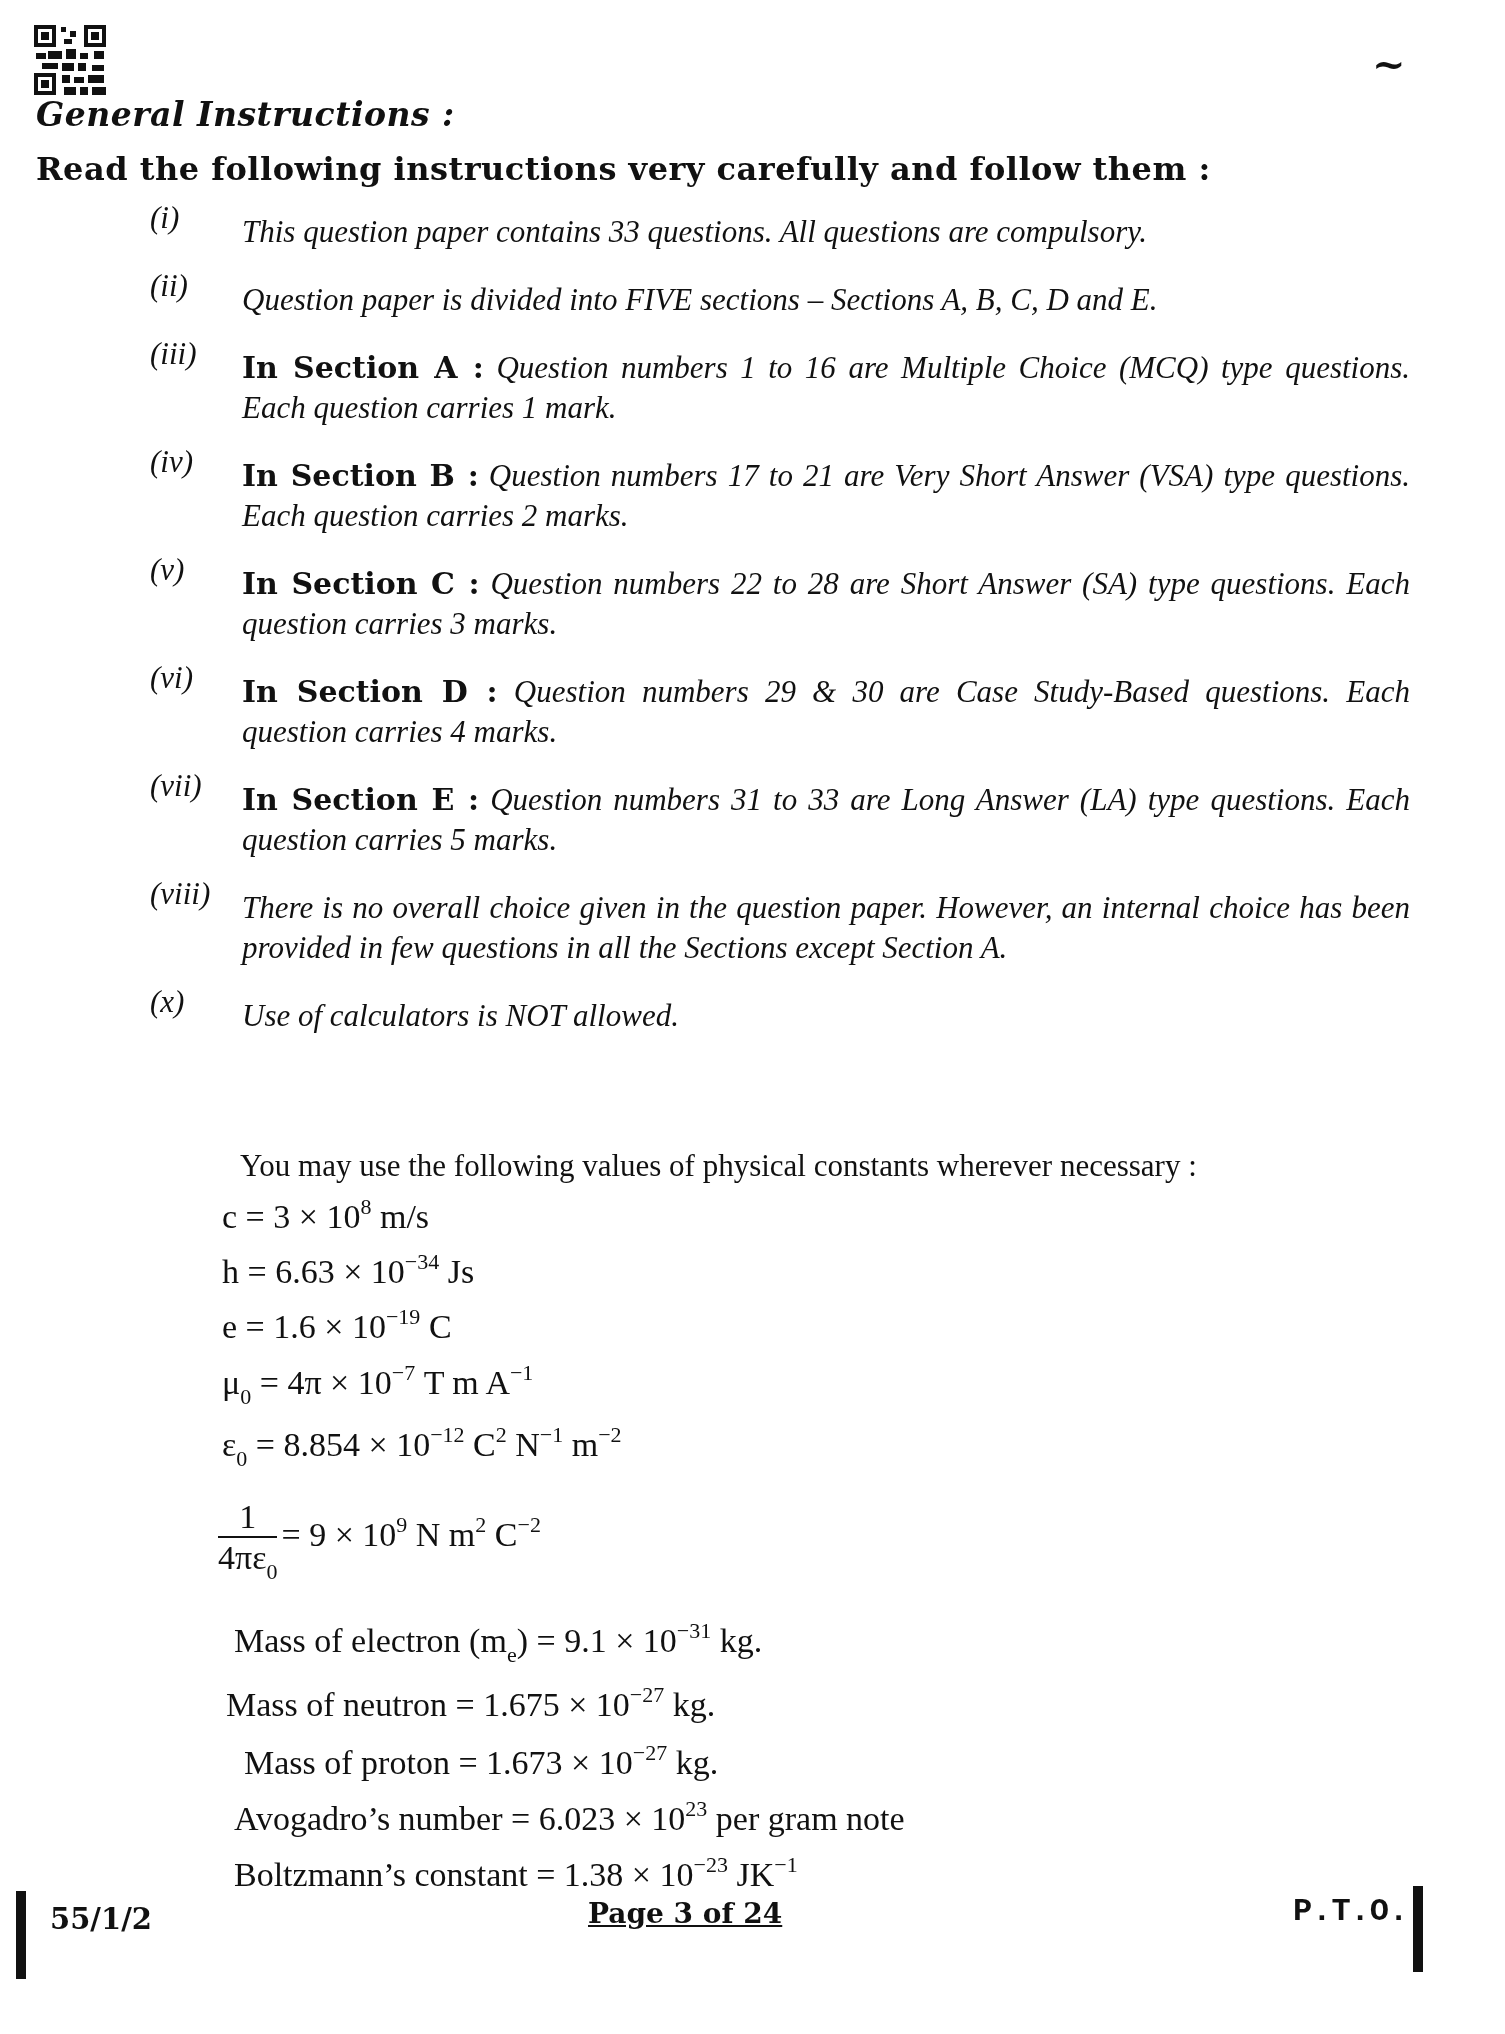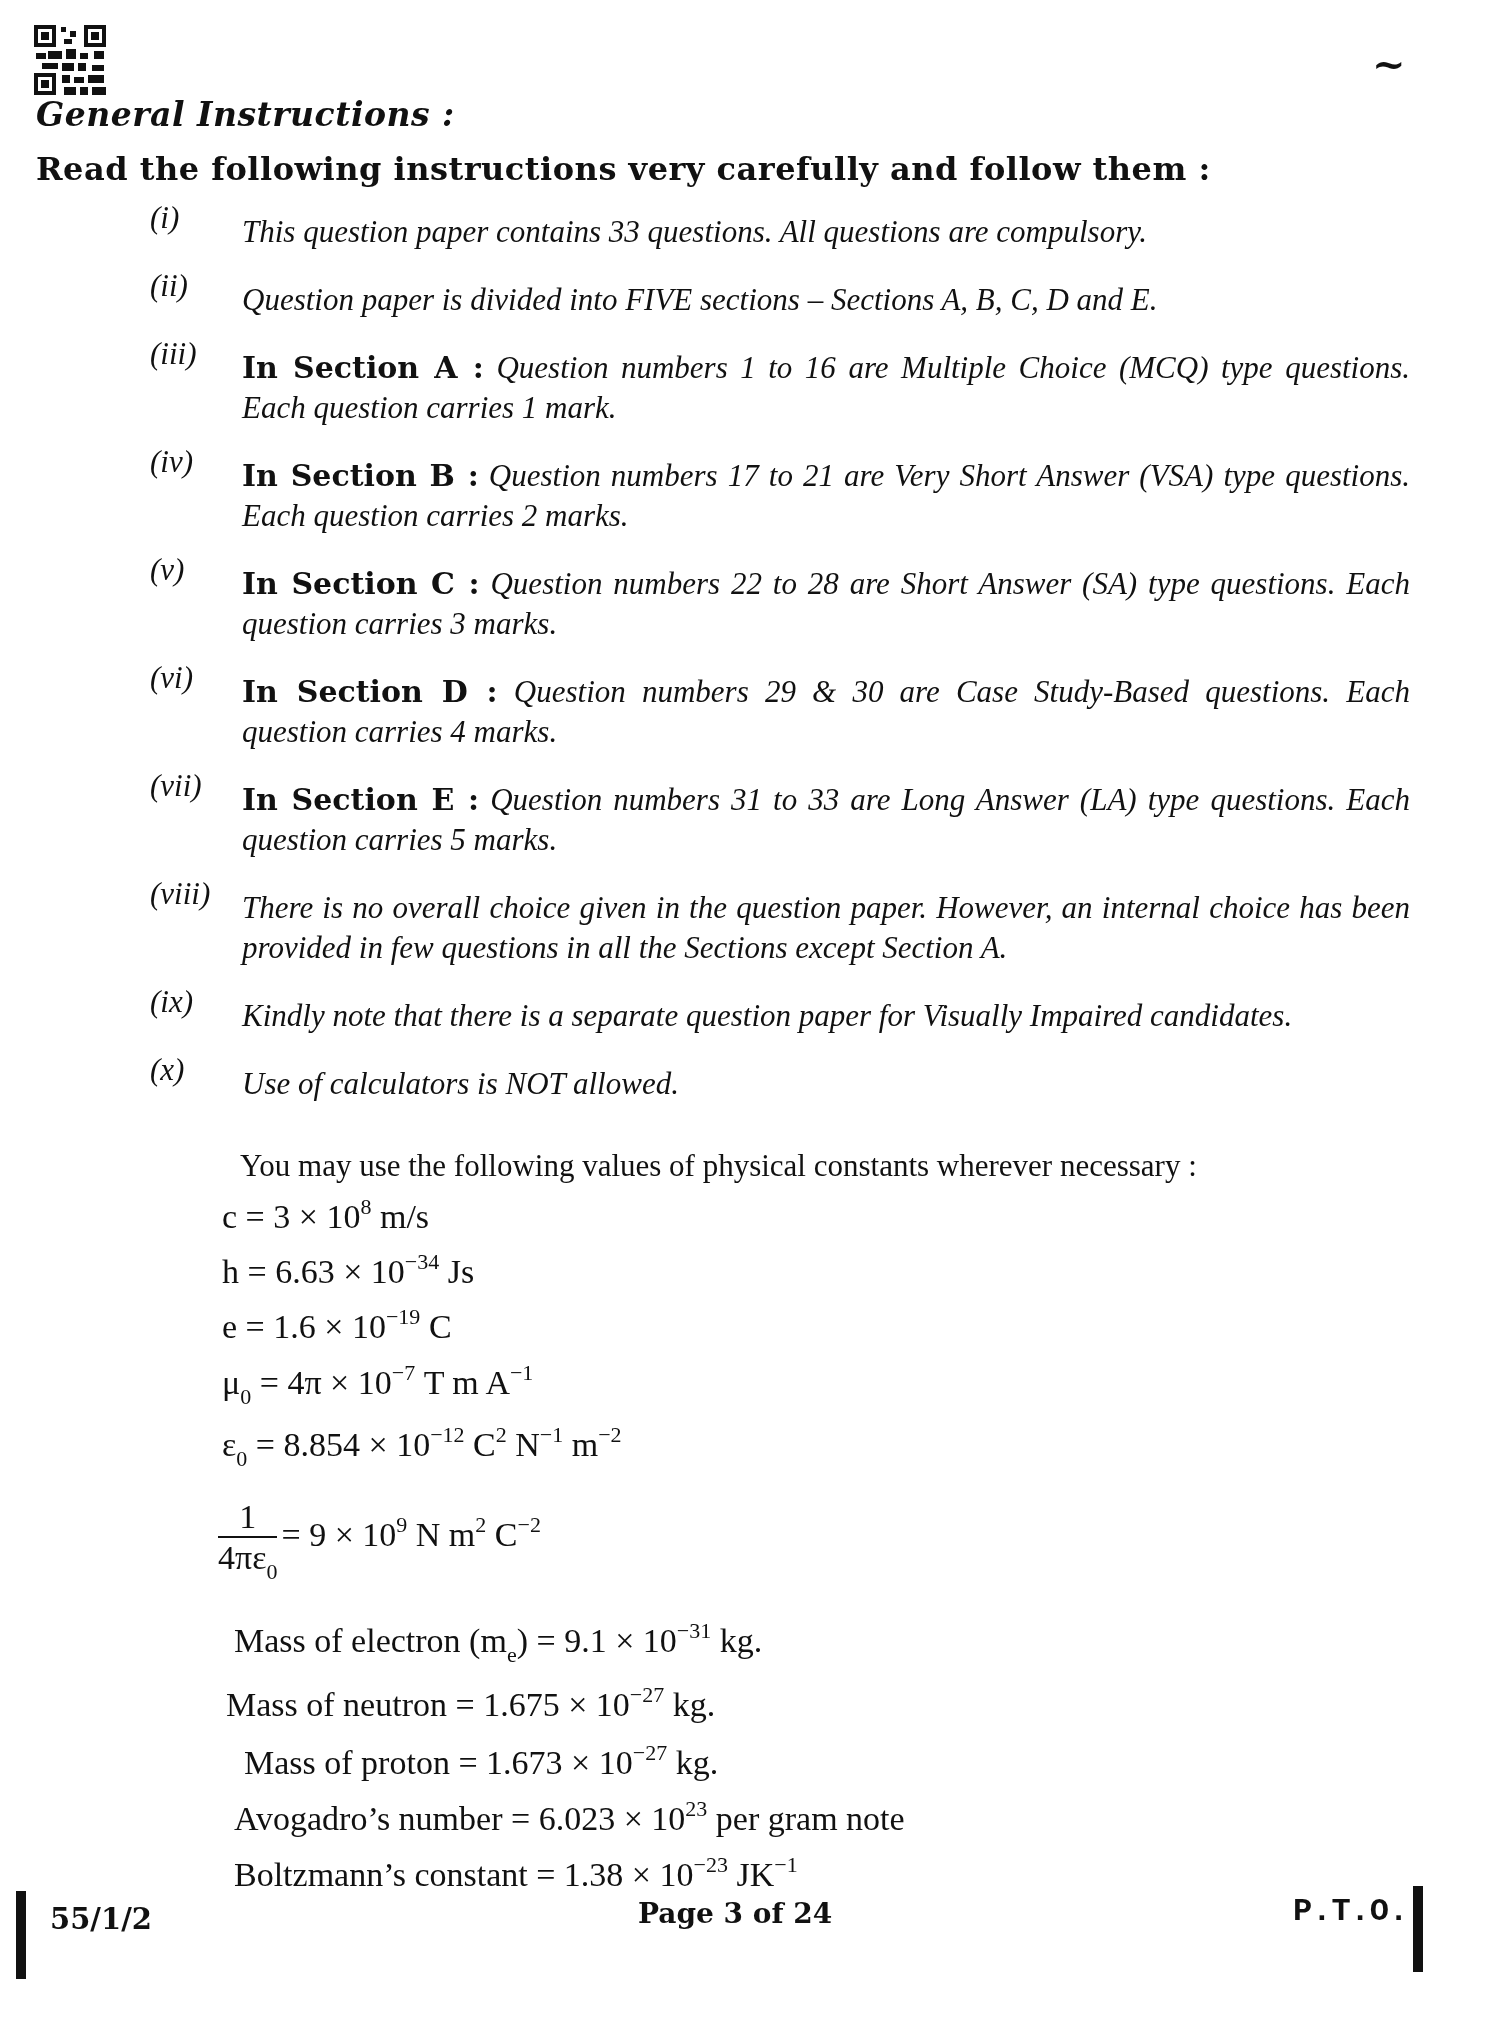--- a/index.html
+++ b/index.html
@@ -16,21 +16,21 @@
   .intro { position: absolute; left: 240px; top: 1148px; font-size: 31px; font-family: "Liberation Serif", serif; text-align: center; }
   .consts { position: absolute; left: 222px; top: 1198px; font-family: "Liberation Serif", serif; font-size: 34px; }
   .c { position: absolute; white-space: nowrap; }
   sup { font-size: 22px; vertical-align: 14px; line-height: 0; }
   sub { font-size: 22px; vertical-align: -10px; line-height: 0; }
   .frac { display: inline-block; vertical-align: middle; text-align: center; margin-right: 4px; }
   .frac .top { display: block; border-bottom: 2px solid #111; padding: 0 6px; line-height: 38px; }
   .frac .bot { display: block; line-height: 40px; }
   .footer-bar { position: absolute; width: 10px; background: #111; }
   .code { position: absolute; left: 50px; top: 1902px; font-size: 29px; font-weight: bold; font-family: "DejaVu Serif", serif; }
-  .page { position: absolute; left: 638px; top: 1897px; font-size: 28px; font-weight: bold; font-family: "DejaVu Serif", serif; }
+  .page { position: absolute; left: 588px; top: 1897px; font-size: 28px; font-weight: bold; font-family: "DejaVu Serif", serif; text-decoration: underline; }
   .pto { position: absolute; left: 1293px; top: 1893px; font-size: 32px; font-weight: bold; font-family: Liberation Mono, monospace; }
 </style>
 </head>
 <body>
 
 <svg class="qr" viewBox="0 0 74 72">
   <rect x="0" y="0" width="22" height="22" fill="#111"></rect>
     <rect x="4" y="4" width="14" height="14" fill="#fff"></rect>
     <rect x="7" y="7" width="8" height="8" fill="#111"></rect>
   <rect x="50" y="0" width="22" height="22" fill="#111"></rect>
@@ -91,24 +91,20 @@
   </div>
   <div class="item">
     <div class="num">(vii)</div>
     <div class="txt"><b>In Section E :</b> <span>Question numbers 31 to 33 are Long Answer (LA) type questions. Each question carries 5 marks.</span></div>
   </div>
   <div class="item">
     <div class="num">(viii)</div>
     <div class="txt">There is no overall choice given in the question paper. However, an internal choice has been provided in few questions in all the Sections except Section A.</div>
   </div>
   <div class="item">
-    <div class="num">(ix)</div>
-    <div class="txt">Kindly note that there is a separate question paper for Visually Impaired candidates.</div>
-  </div>
-  <div class="item">
     <div class="num">(x)</div>
     <div class="txt">Use of calculators is NOT allowed.</div>
   </div>
 </div>
 
 <div class="intro">You may use the following values of physical constants wherever necessary :</div>
 
 <div class="consts">
   <div class="c" style="top:0px;">
     <span>c = 3 × 10</span><sup>8</sup><span> m/s</span>

